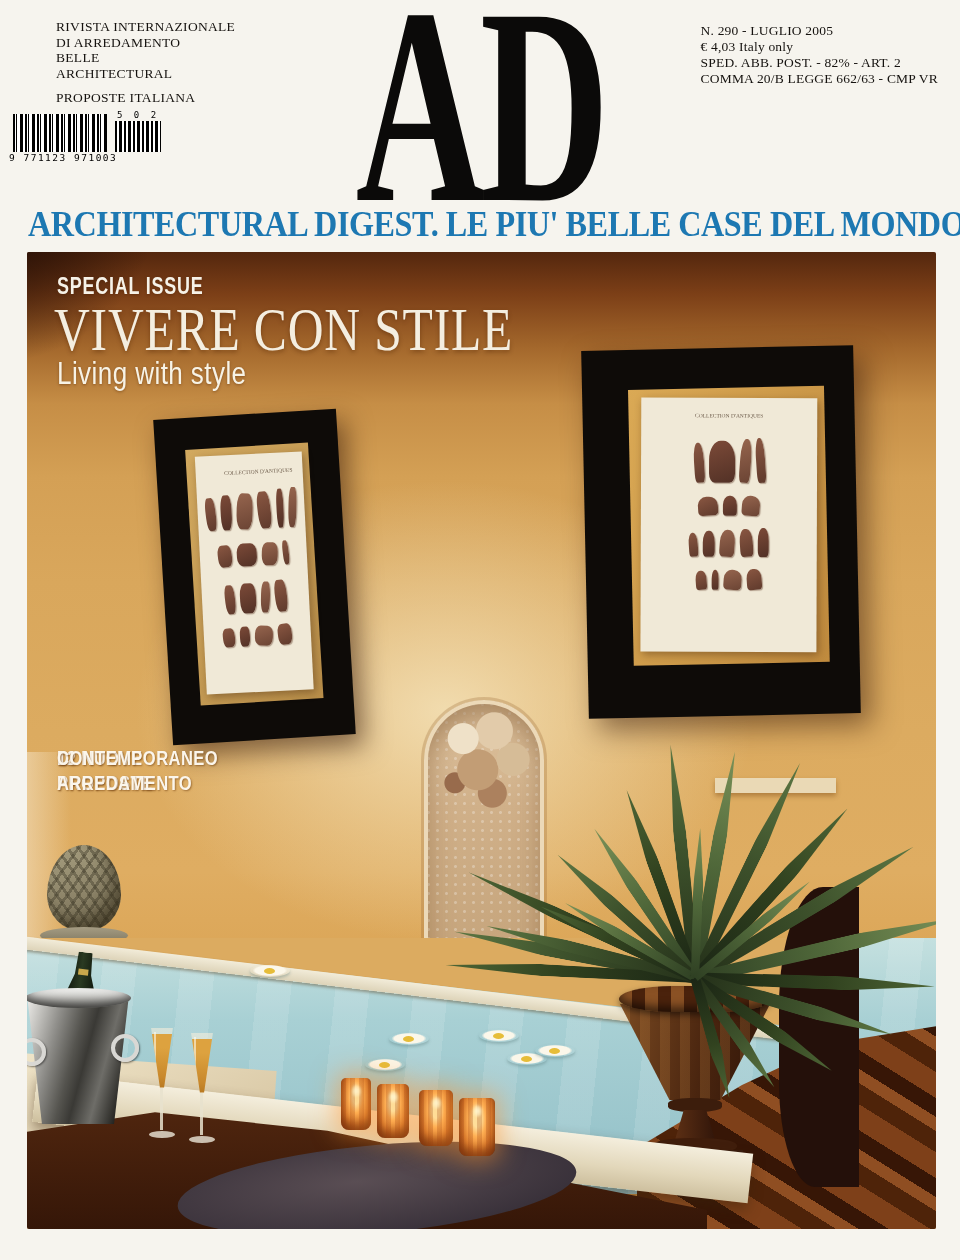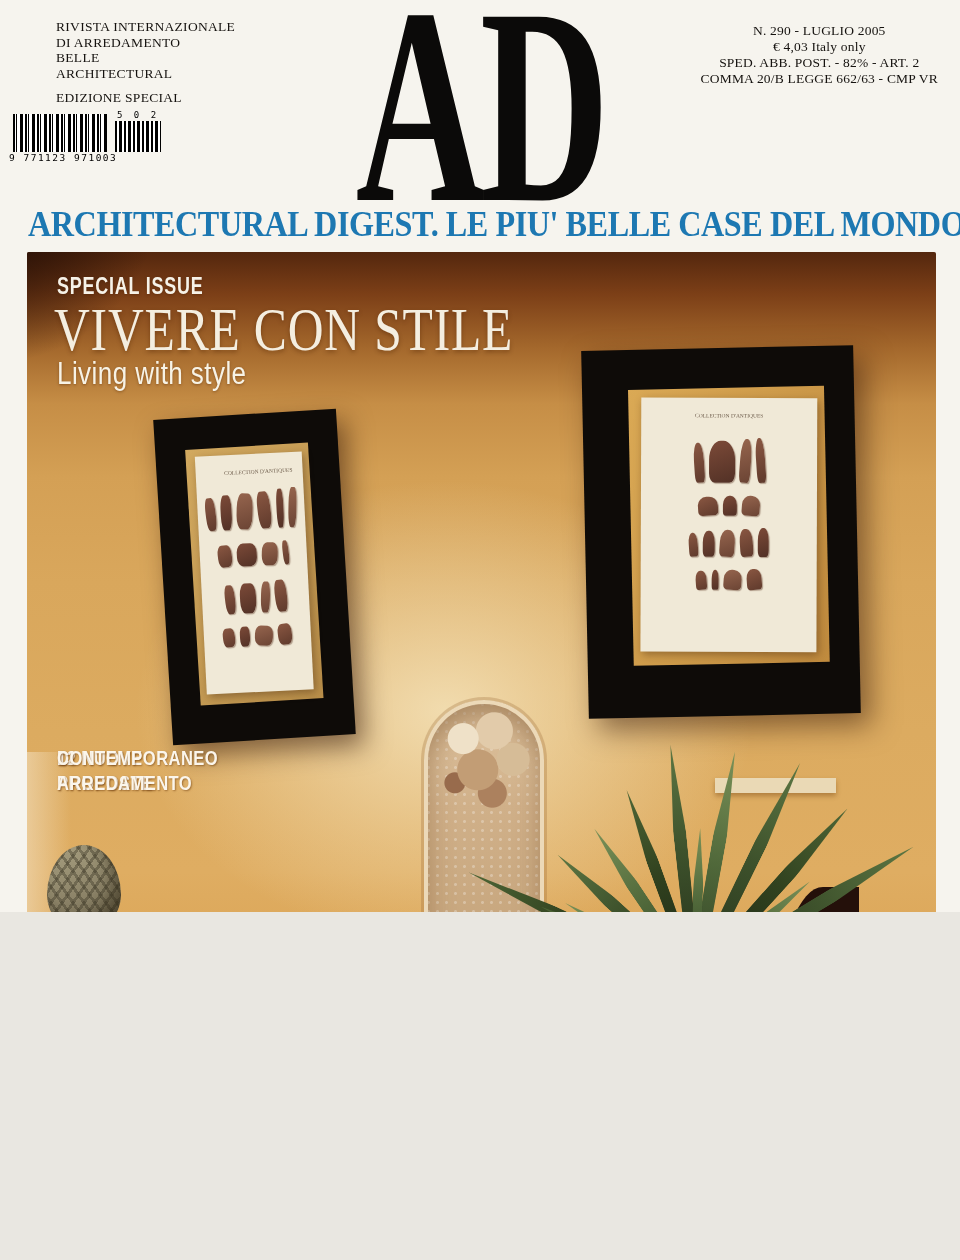--- a/index.html
+++ b/index.html
@@ -1,22 +1,22 @@
 <!DOCTYPE html>
 <html><head>
 <meta charset="utf-8">
 <style>
   html,body{margin:0;padding:0;}
   body{width:960px;height:1260px;background:#e9e7e1;font-family:"Liberation Serif",serif;}
-  .page{position:relative;width:960px;height:912px;background:#f6f4ee;overflow:hidden;}
+  .page{position:relative;width:960px;height:1260px;background:#f6f4ee;overflow:hidden;}
 
   
   .info-left{position:absolute;left:56px;top:19px;font-size:13.5px;line-height:15.5px;color:#15120f;letter-spacing:.3px;}
   .info-left .edition{margin-top:9px;}
-  .issue-right{position:absolute;right:22px;top:23px;text-align:center;font-size:13.5px;line-height:16px;color:#15120f;letter-spacing:.2px;}
+  .issue-right{position:absolute;right:22px;top:23px;text-align:left;font-size:13.5px;line-height:16px;color:#15120f;letter-spacing:.2px;}
   .logo{position:absolute;left:280px;top:-34px;width:400px;text-align:center;font-size:280px;line-height:1;font-weight:bold;color:#0b0a09;letter-spacing:-8px;transform:scaleX(.64);transform-origin:center top;}
   .tagline{position:absolute;left:28px;top:205px;white-space:nowrap;font-weight:bold;font-size:35px;color:#1d78b2;transform:scaleX(.92);transform-origin:left center;letter-spacing:-.5px;}
 
   
   .barcode{position:absolute;left:13px;top:110px;width:150px;height:52px;}
   .bc-main{position:absolute;left:0;top:4px;width:94px;height:38px;background:repeating-linear-gradient(90deg,#000 0 2px,#fff 2px 3px,#000 3px 4px,#fff 4px 7px,#000 7px 10px,#fff 10px 12px);}
   .bc-main-digits{position:absolute;left:-4px;top:42px;width:110px;font-family:"DejaVu Sans Mono",monospace;font-size:9.5px;letter-spacing:1.5px;color:#000;}
   .bc-addon-digits{position:absolute;left:101px;top:0;width:48px;text-align:center;font-family:"DejaVu Sans Mono",monospace;font-size:9px;letter-spacing:3px;color:#000;}
   .bc-addon{position:absolute;left:102px;top:11px;width:46px;height:31px;background:repeating-linear-gradient(90deg,#000 0 2px,#fff 2px 4px,#000 4px 7px,#fff 7px 9px);}
 
@@ -132,21 +132,21 @@
 </head>
 <body>
 
 <div class="page">
 
   <div class="info-left">
     <div>RIVISTA INTERNAZIONALE</div>
     <div>DI ARREDAMENTO</div>
     <div>BELLE</div>
     <div>ARCHITECTURAL</div>
-    <div class="edition">EDIZIONE SPECIAL</div>
+    <div class="edition">PROPOSTE ITALIANA</div>
   </div>
 
   <div class="barcode">
     <div class="bc-main"></div>
     <div class="bc-main-digits">9 771123 971003</div>
     <div class="bc-addon-digits">5 0 2 9 0</div>
     <div class="bc-addon"></div>
   </div>
 
   <div class="logo">AD</div>

